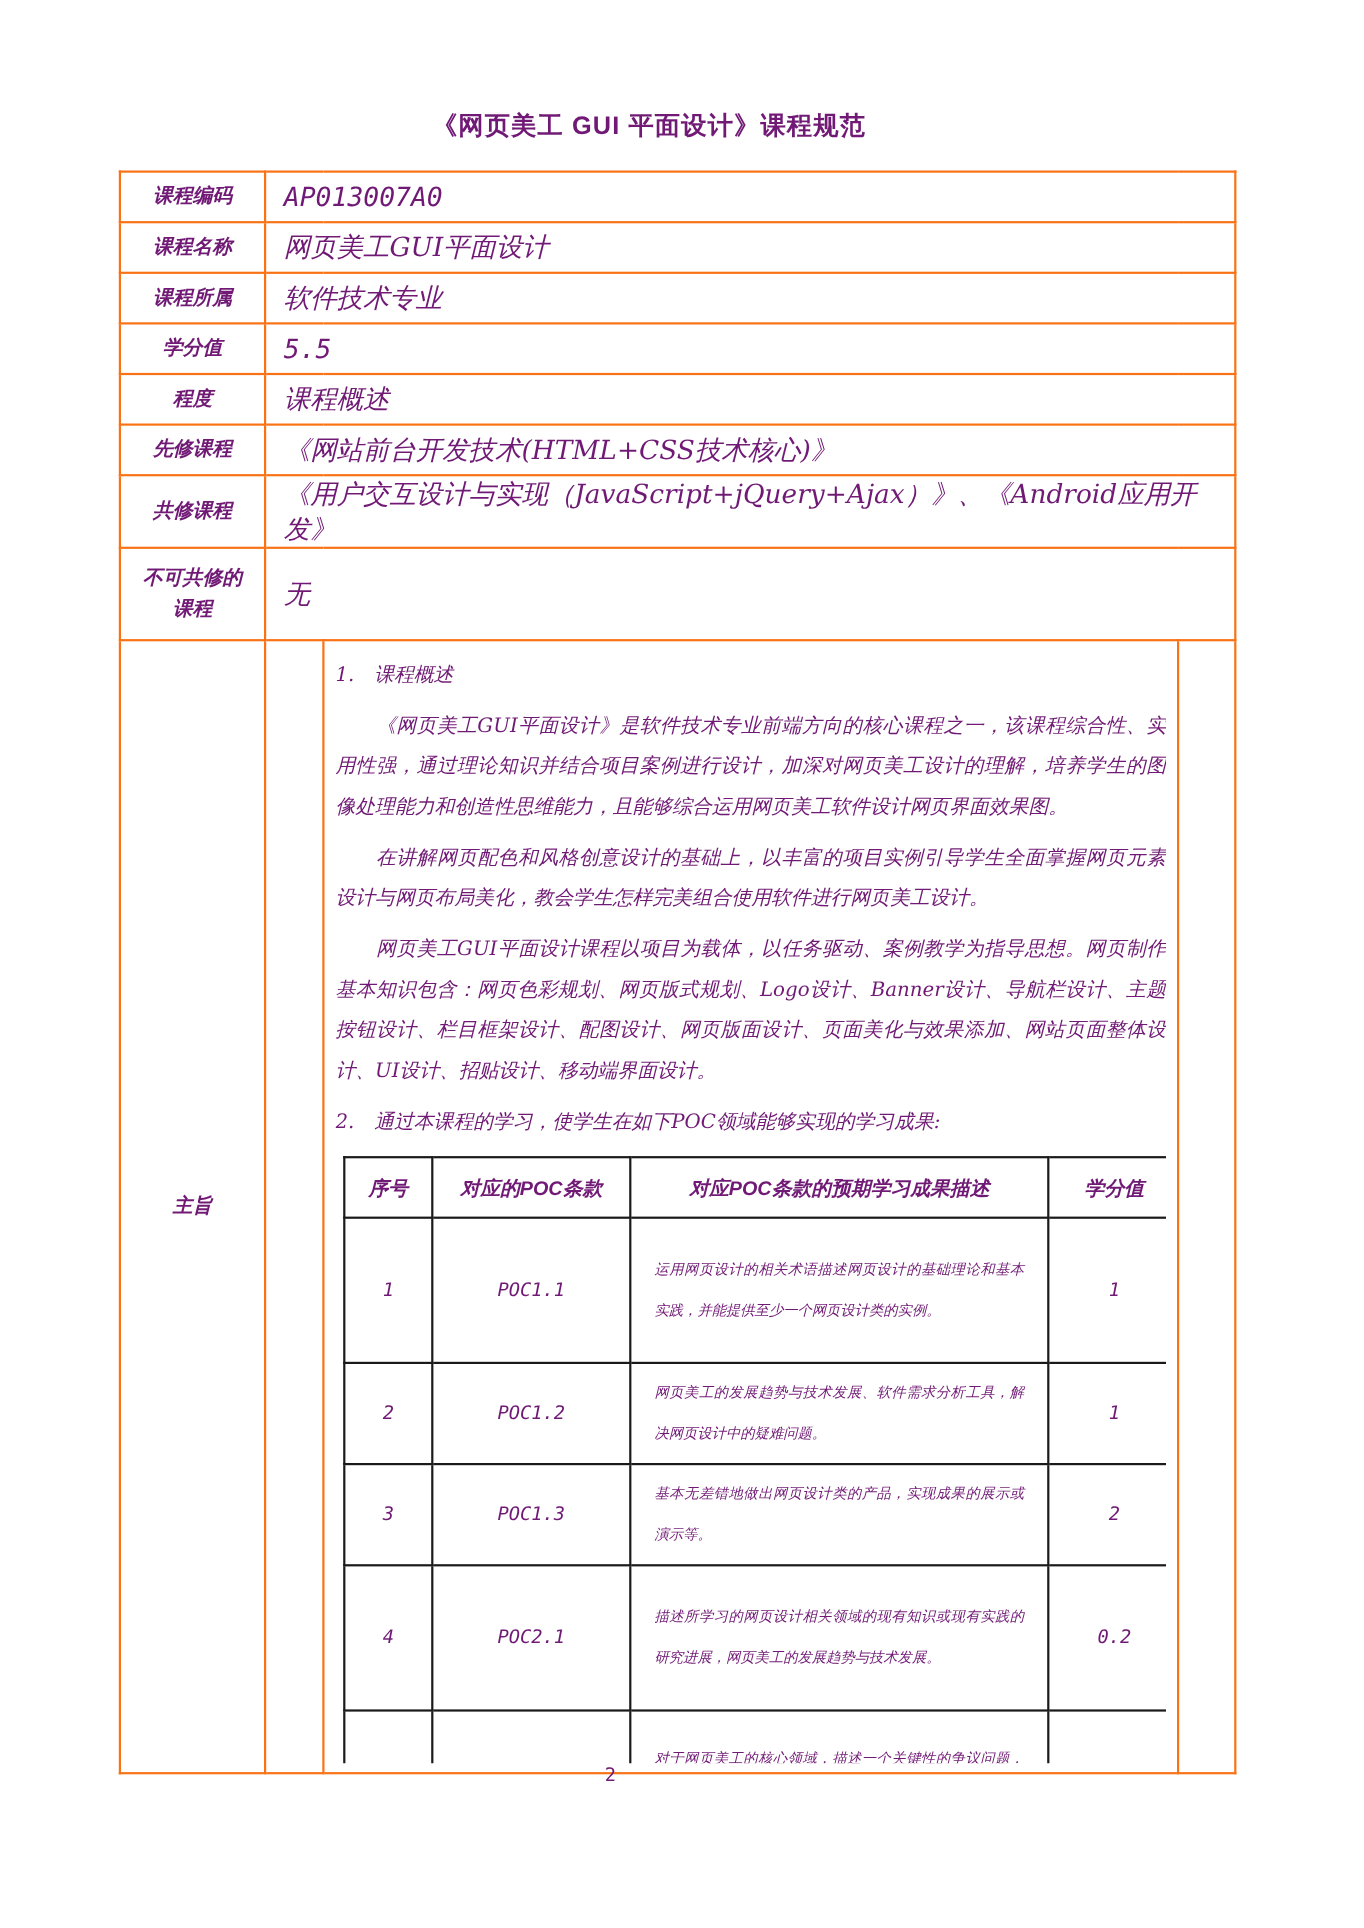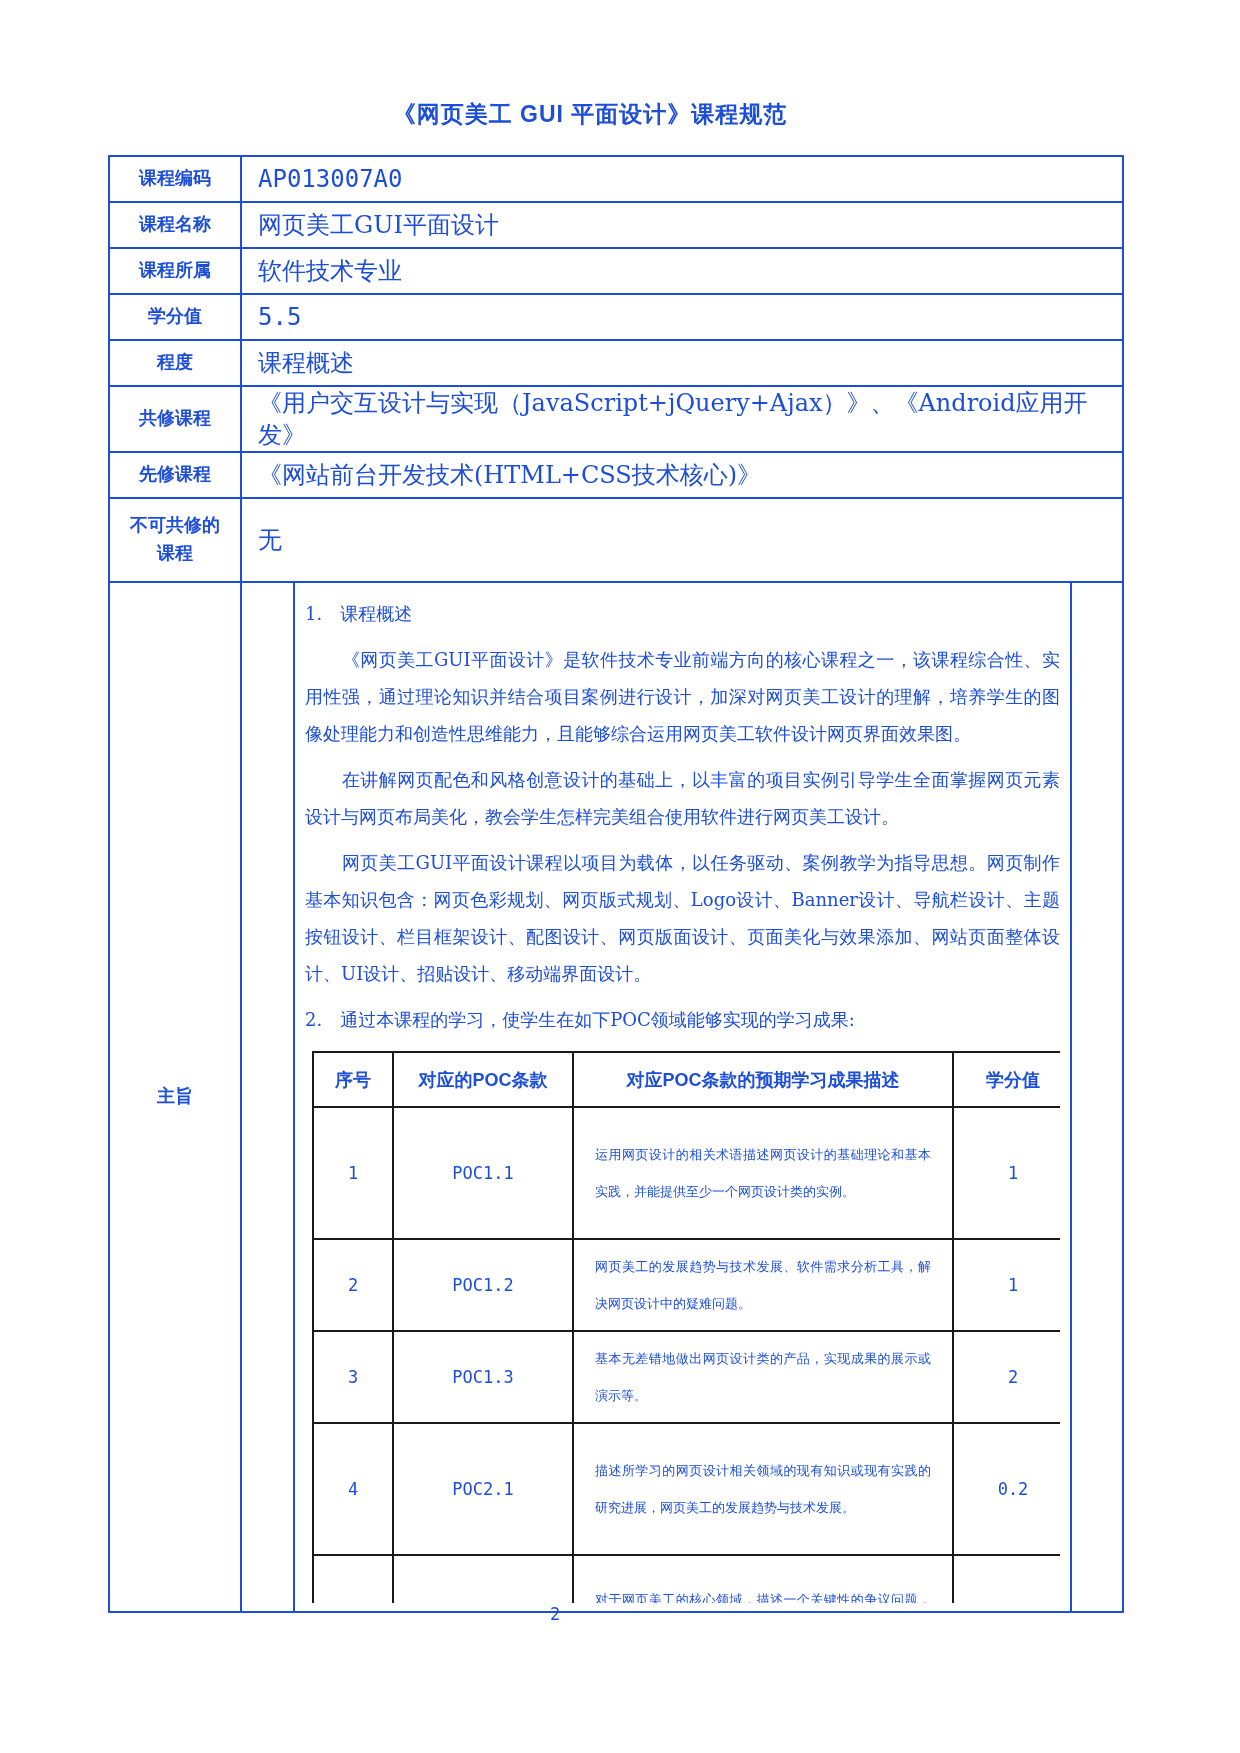--- a/index.html
+++ b/index.html
@@ -1,32 +1,32 @@
 <!DOCTYPE html>
 <html><head>
 <meta charset="utf-8">
 <style>
   html,body { margin:0; padding:0; background:#e8e8e8; }
   .sheet {
     position:relative; width:1240px; height:1753px; margin:0 auto;
-    background:#ffffff; color:#1d4ed8;
+    background:#ffffff; color:#701a75;
     font-family:"DejaVu Serif","Liberation Serif",serif;
     overflow:hidden;
   }
   .doc-title {
     position:absolute; top:99px; left:60px; width:1060px;
     text-align:center;
     font-family:"Liberation Sans","DejaVu Sans",sans-serif;
     font-weight:bold; font-size:23px; letter-spacing:1px;
   }
   table.outer {
     position:absolute; left:108px; top:155px;
     width:1014px; border-collapse:collapse; table-layout:fixed;
   }
-  table.outer > tbody > tr > td { border:2px solid #1d4ed8; }
+  table.outer > tbody > tr > td { border:2px solid #f97316;font-style:italic; }
   td.lbl {
     font-family:"Liberation Sans","DejaVu Sans",sans-serif;
     font-weight:bold; font-size:18px; text-align:center;
     vertical-align:middle; line-height:1.55; white-space:pre-line;
   }
   td.val { font-size:24px; padding:0 16px; vertical-align:middle; }
   .mono { font-family:"DejaVu Sans Mono","Liberation Mono",monospace; font-size:17px; }
   td.narrow { background:#fff; }
   td.content-cell { vertical-align:top; padding:12px 10px 0 10px; }
   .content-clip { height:1008px; overflow:hidden; }
@@ -87,26 +87,26 @@
       </tr>
       <tr style="height:46px">
         <td class="lbl">学分值</td>
         <td class="val mono" colspan="3">5.5</td>
       </tr>
       <tr style="height:46px">
         <td class="lbl">程度</td>
         <td class="val" colspan="3">课程概述</td>
       </tr>
       <tr style="height:46px">
+        <td class="lbl">先修课程</td>
+        <td class="val" colspan="3">《网站前台开发技术(HTML+CSS技术核心)》</td>
+      </tr>
+      <tr style="height:46px">
         <td class="lbl">共修课程</td>
         <td class="val" colspan="3">《用户交互设计与实现（JavaScript+jQuery+Ajax）》、《Android应用开发》</td>
-      </tr>
-      <tr style="height:46px">
-        <td class="lbl">先修课程</td>
-        <td class="val" colspan="3">《网站前台开发技术(HTML+CSS技术核心)》</td>
       </tr>
       <tr style="height:84px">
         <td class="lbl">不可共修的
 课程</td>
         <td class="val" colspan="3">无</td>
       </tr>
       <tr style="height:1030px">
         <td class="lbl">主旨</td>
         <td class="narrow"></td>
         <td class="content-cell">

